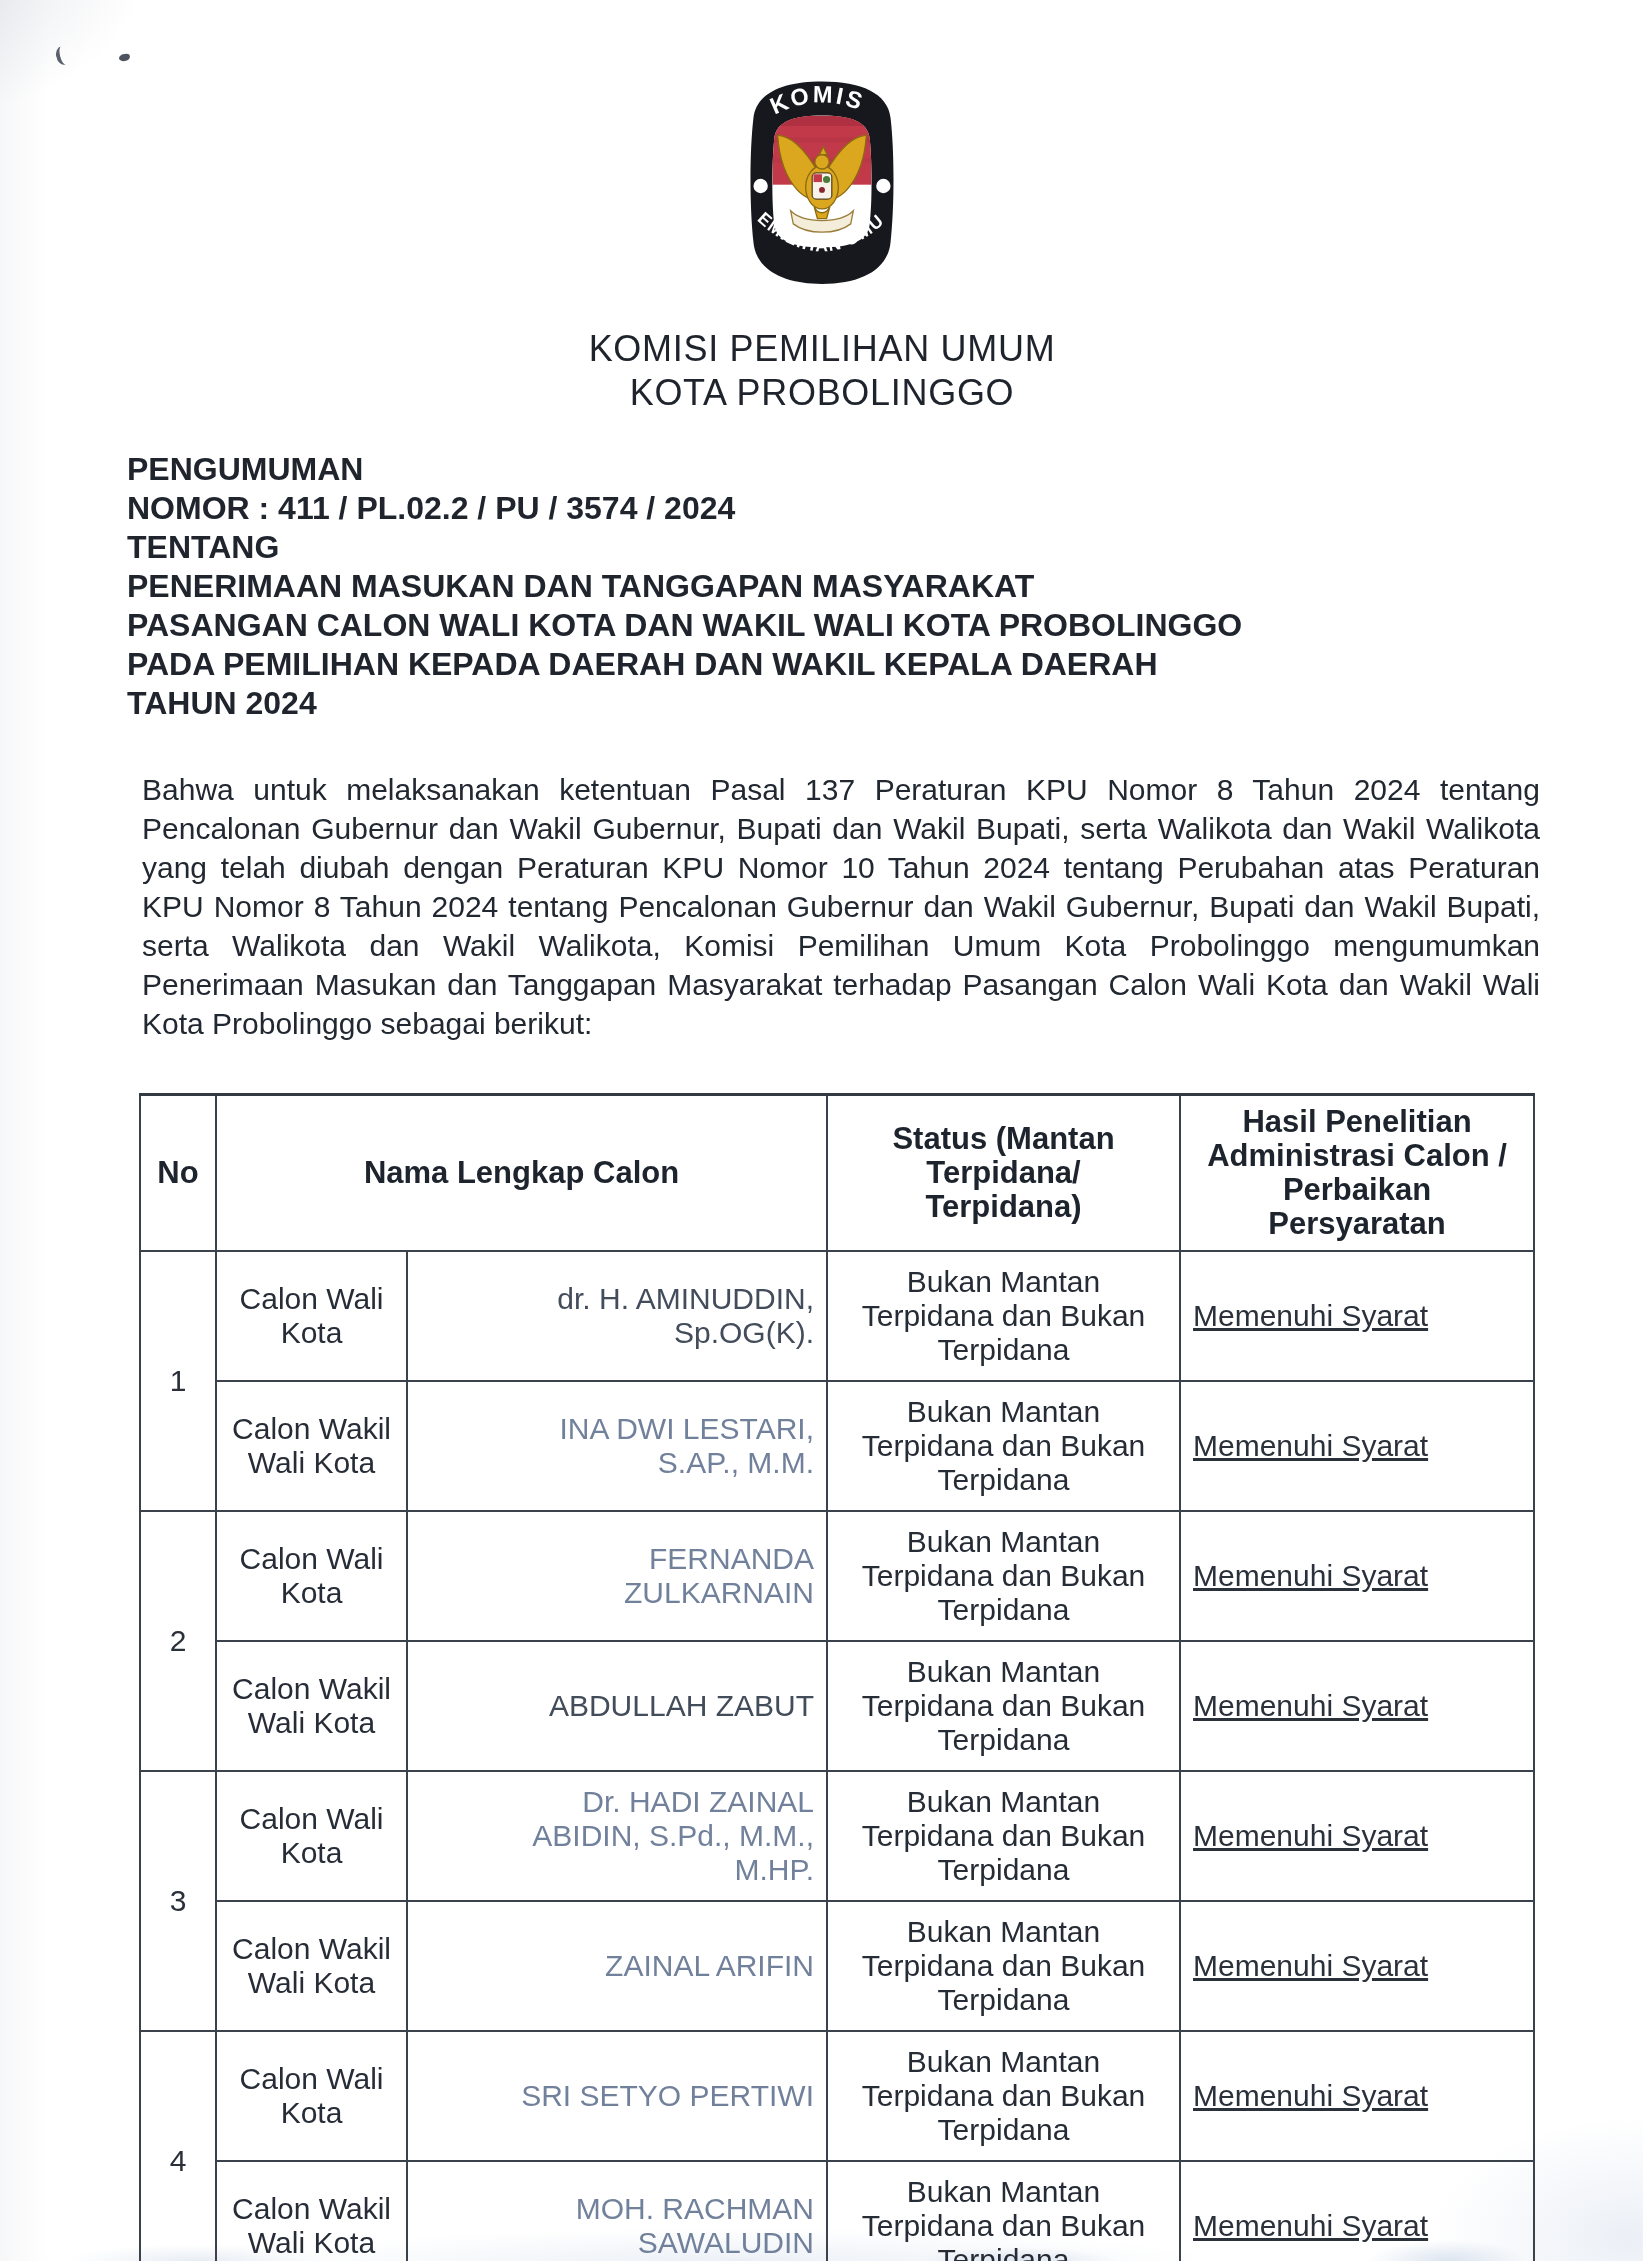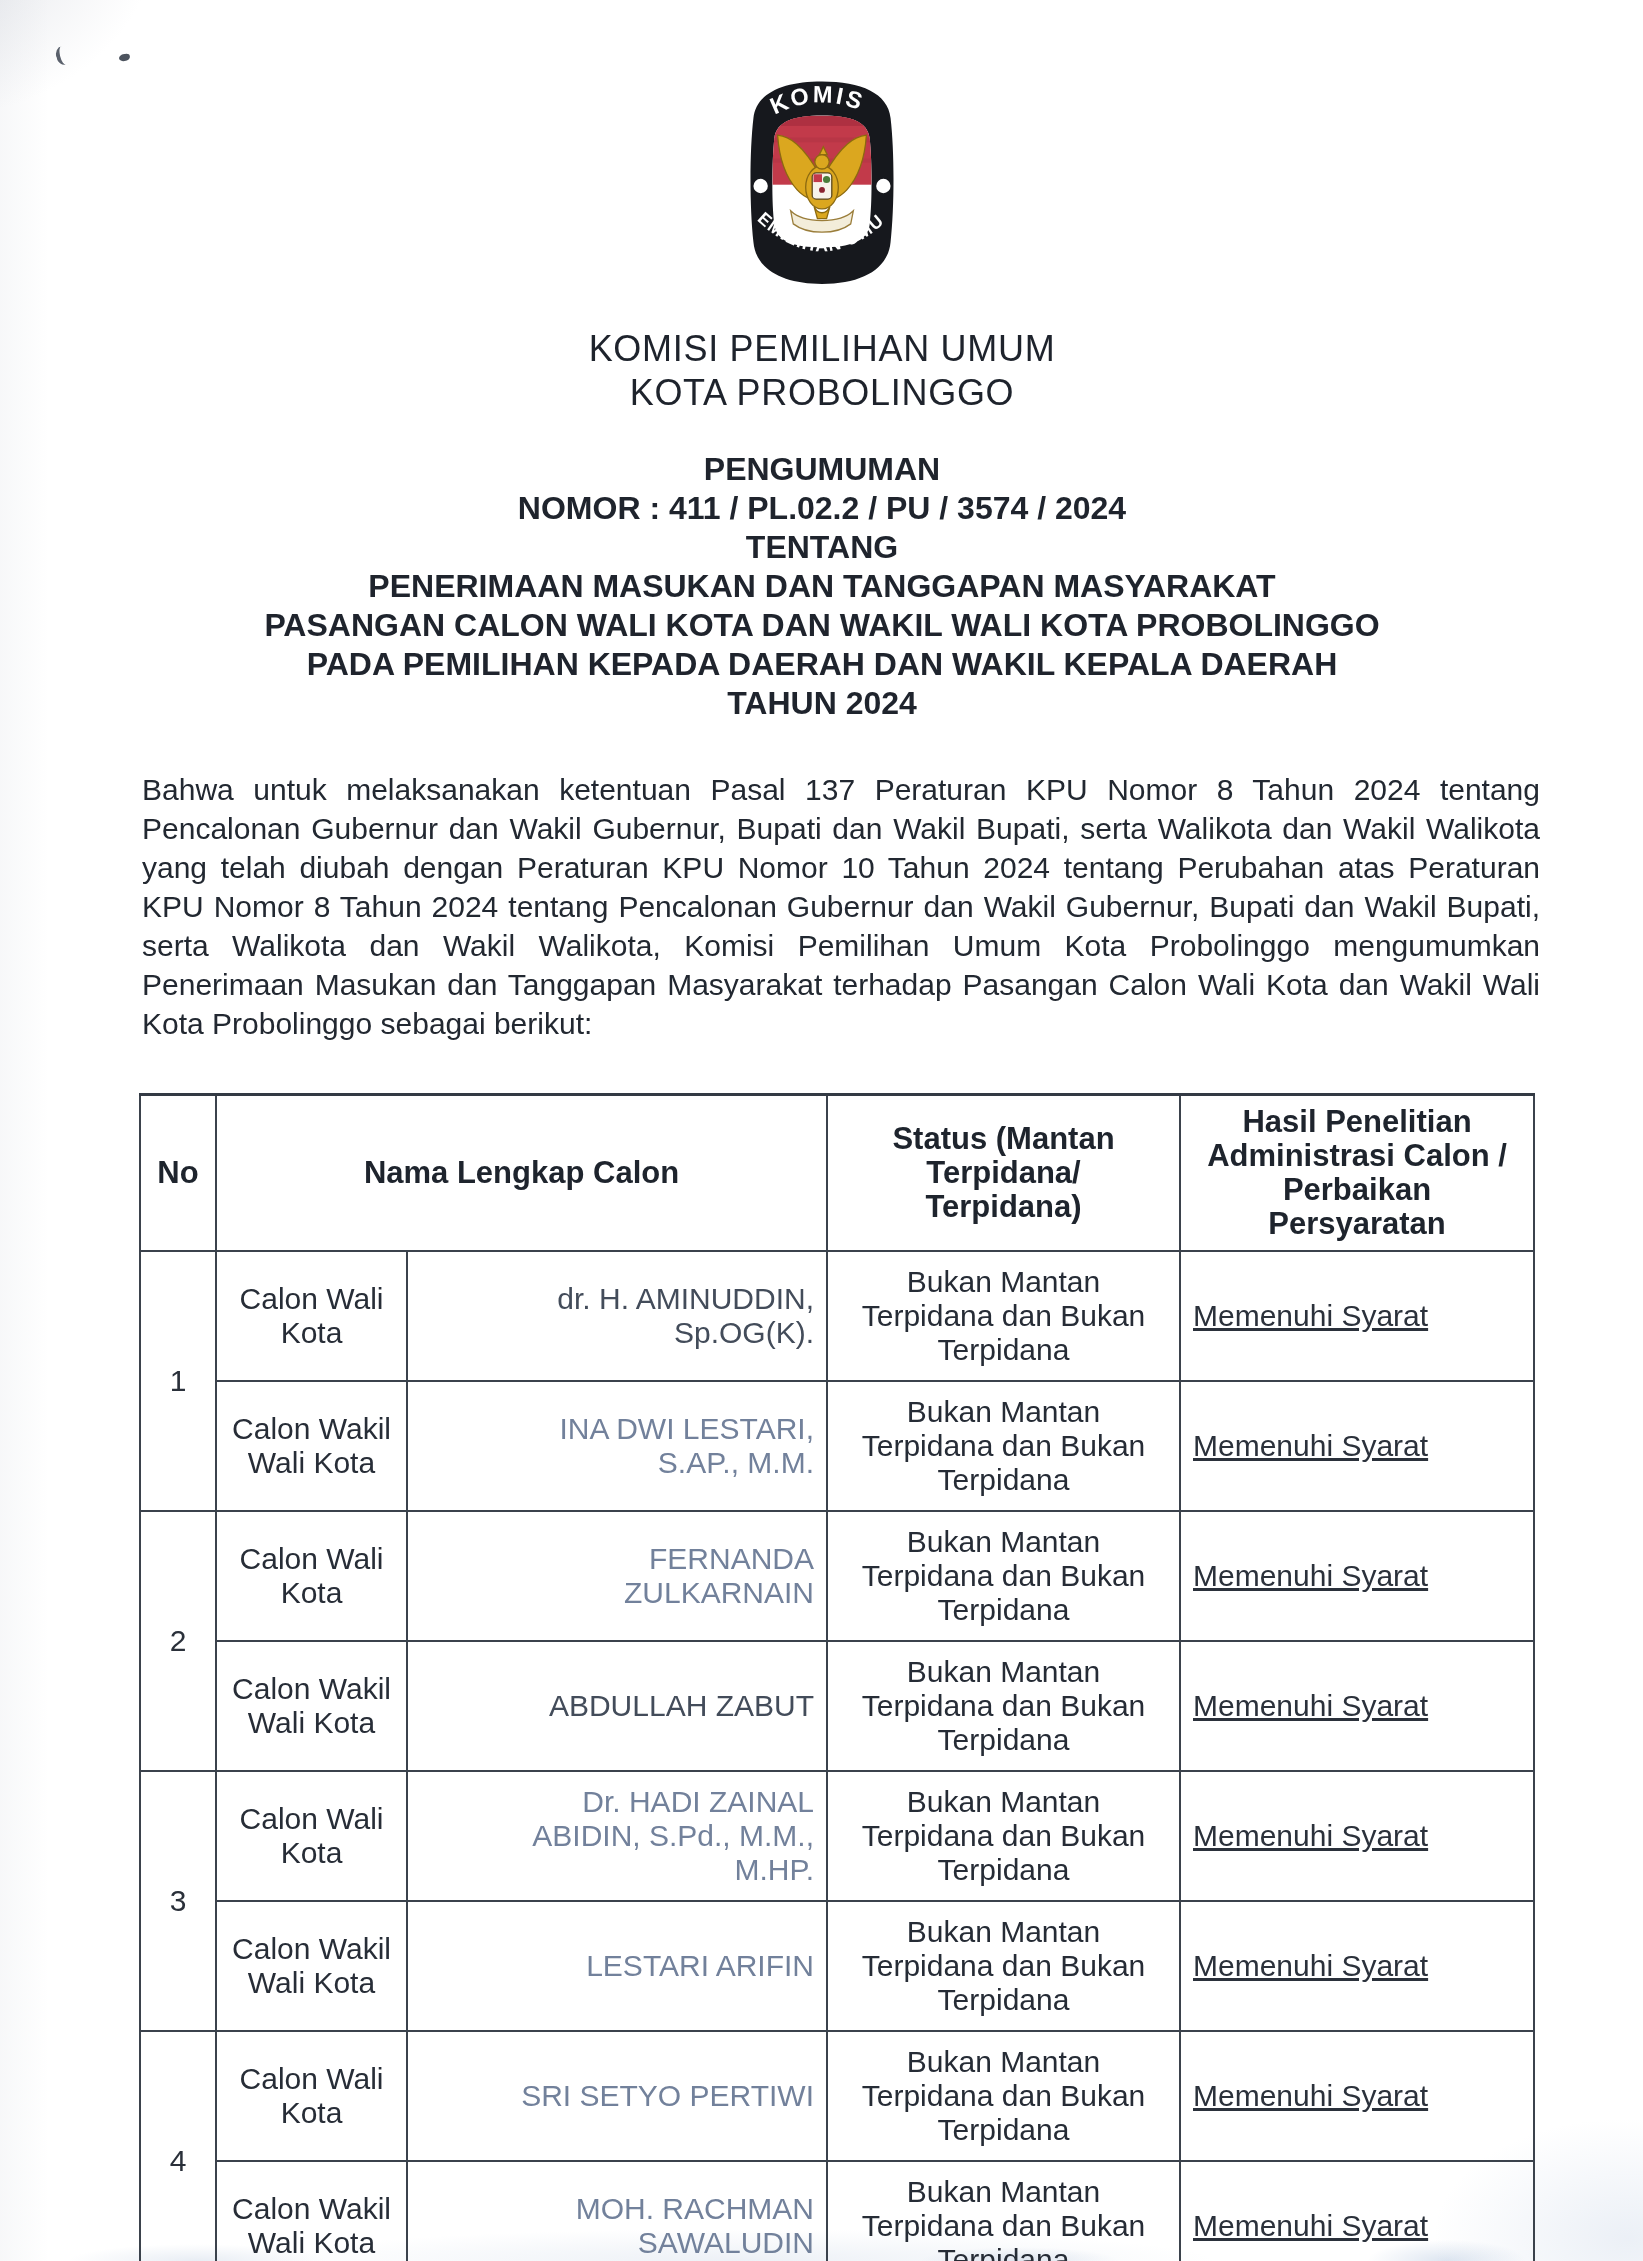--- a/index.html
+++ b/index.html
@@ -35,21 +35,21 @@
   
   .logo{position:absolute;left:724px;top:75px;width:196px;height:222px;}
   
   .org-block{
     position:absolute;left:0;top:327px;width:100%;
     text-align:center;font-weight:normal;font-size:36px;line-height:44px;
     color:#1e232c;letter-spacing:0.7px;
   }
   .heading-block{
     position:absolute;left:127px;top:450px;width:1390px;
-    text-align:center;font-weight:bold;font-size:32px;line-height:39px;
+    text-align:left;font-weight:bold;font-size:32px;line-height:39px;
     color:#1f242d;
   }
   .heading-line{white-space:nowrap;}
   
   .body-paragraph{
     position:absolute;left:142px;top:770px;width:1398px;
     font-size:30px;line-height:39px;
     text-align:justify;text-justify:inter-word;
     color:#222831;
   }
@@ -221,21 +221,21 @@
           <td class="name-cell faded">Dr. HADI ZAINAL
 ABIDIN, S.Pd., M.M.,
 M.HP.</td>
           <td class="status-cell">Bukan Mantan
 Terpidana dan Bukan
 Terpidana</td>
           <td class="result-cell">Memenuhi Syarat</td>
         </tr>
         <tr>
           <td class="role-cell">Calon Wakil Wali Kota</td>
-          <td class="name-cell faded">LESTARI ARIFIN</td>
+          <td class="name-cell faded">ZAINAL ARIFIN</td>
           <td class="status-cell">Bukan Mantan
 Terpidana dan Bukan
 Terpidana</td>
           <td class="result-cell">Memenuhi Syarat</td>
         </tr>
         <tr>
           <td class="no-cell" rowspan="2">4</td>
           <td class="role-cell">Calon Wali Kota</td>
           <td class="name-cell faded">SRI SETYO PERTIWI</td>
           <td class="status-cell">Bukan Mantan

